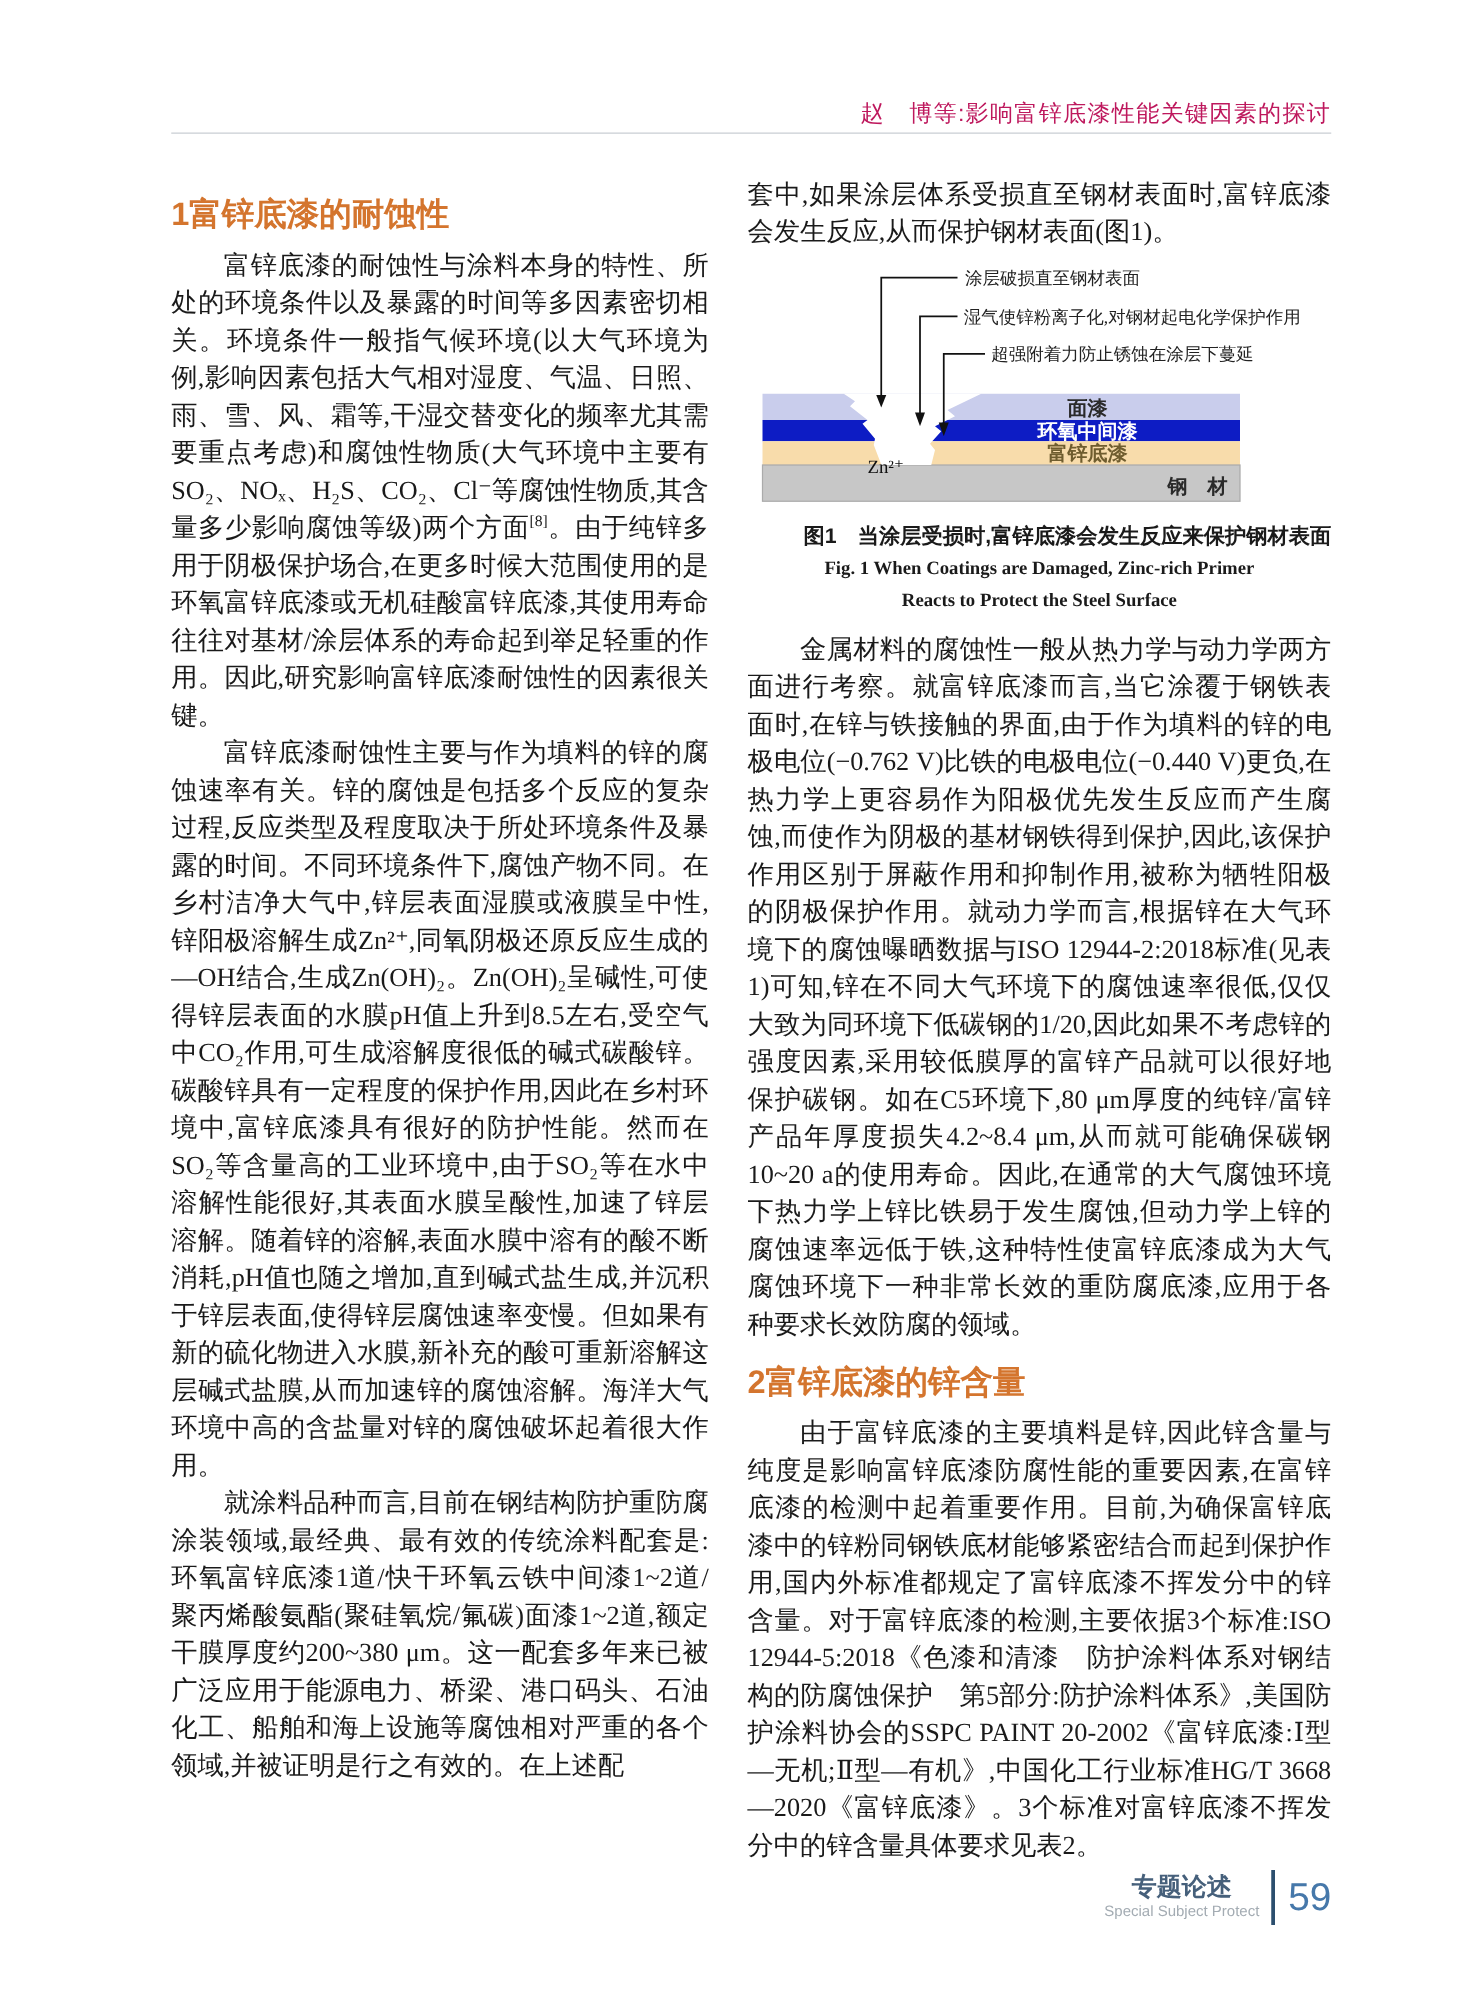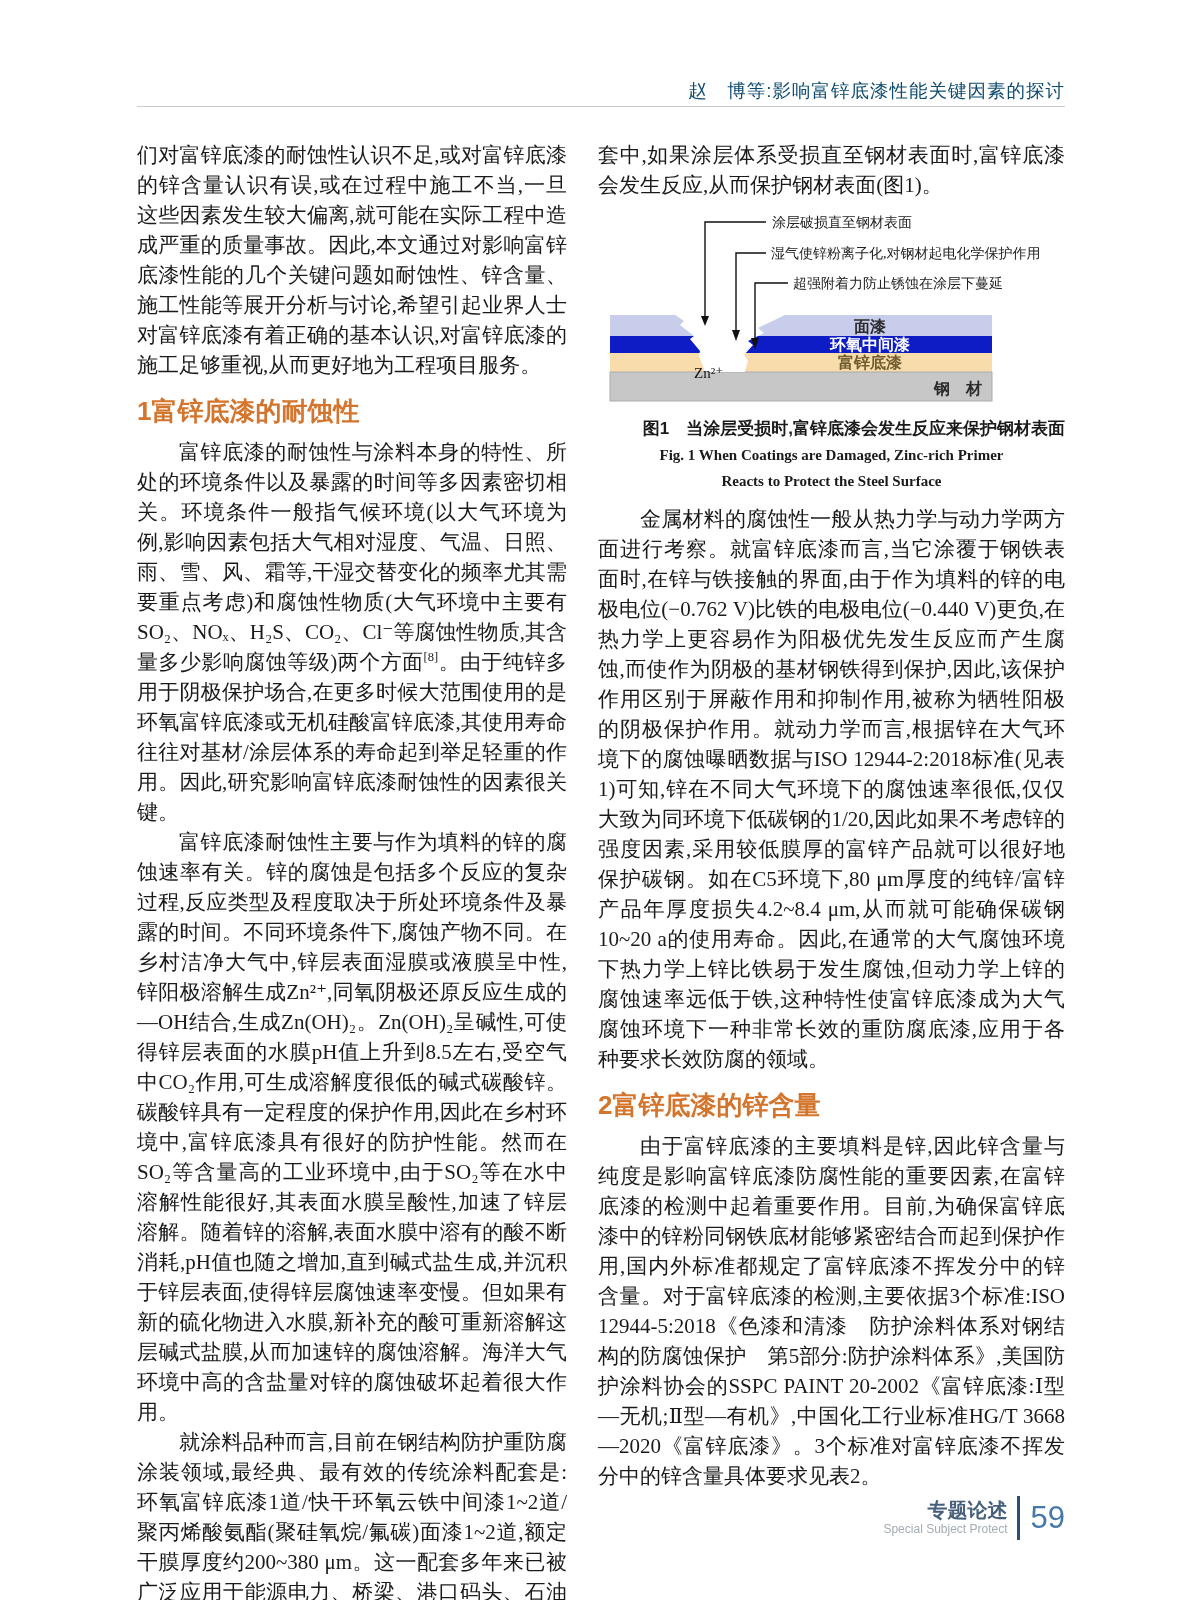--- a/index.html
+++ b/index.html
@@ -1,20 +1,20 @@
 <!DOCTYPE html>
 <html lang="zh"><head>
 <meta charset="utf-8">
 <style>
   html,body{margin:0;padding:0;background:#ffffff;}
   .page{position:relative;width:1187px;height:1600px;background:#ffffff;overflow:hidden;
         font-family:"Liberation Serif","DejaVu Serif",serif;color:#1a1a1a;}
   .running-head{position:absolute;top:78px;left:137px;width:928px;text-align:right;
         font-family:"Liberation Sans","DejaVu Sans",sans-serif;
-        font-size:18.5px;color:#0c4a6e;letter-spacing:1px;}
+        font-size:18.5px;color:#be185d;letter-spacing:1px;}
   .head-rule{position:absolute;top:106px;left:137px;width:928px;height:0;
         border-top:1.5px solid #c9ced3;}
   .col{position:absolute;top:140px;font-size:21px;line-height:30px;text-align:justify;}
   .col-left{left:137px;width:430px;}
   .col-right{left:598px;width:467px;}
   p{margin:0;text-indent:2em;}
   p.noindent{text-indent:0;}
   sup{font-size:12.5px;line-height:0;}
   .section-head{display:flex;align-items:baseline;margin:15px 0 10px 0;
         font-family:"Liberation Sans","DejaVu Sans",sans-serif;font-weight:bold;
@@ -22,21 +22,21 @@
   .section-head .sec-num{flex:none;}
   .section-head .sec-title{}
   .figure-block{margin:12px 0 4px 0;}
   .figure-block svg{display:block;}
   .cap-cn{text-align:right;text-indent:0;font-family:"Liberation Sans","DejaVu Sans",sans-serif;
         font-weight:bold;font-size:17px;line-height:26px;margin-top:4px;}
   .cap-en{text-align:center;text-indent:0;font-family:"Liberation Serif","DejaVu Serif",serif;
         font-weight:bold;font-size:15px;line-height:26px;}
   .cap-gap{height:10px;}
   .page-footer{position:absolute;top:1496px;right:122px;display:flex;align-items:center;}
-  .footer-text{text-align:right;margin-right:9px;}
+  .footer-text{text-align:center;margin-right:9px;}
   .footer-cn{font-family:"Liberation Sans","DejaVu Sans",sans-serif;font-weight:bold;
         font-size:20px;line-height:22px;color:#46607b;}
   .footer-en{font-family:"Liberation Sans","DejaVu Sans",sans-serif;
         font-size:12px;line-height:16px;color:#a4acb3;}
   .footer-bar{width:3px;height:44px;background:#2c4f6e;margin-right:11px;}
   .footer-num{font-family:Liberation Sans, sans-serif;
         font-size:31px;color:#4678aa;}
   .fig-ann{font-size:14px;fill:#222222;}
   .fig-layer-label{font-family:"Liberation Sans","DejaVu Sans",sans-serif;
         font-weight:bold;font-size:16px;}
@@ -45,21 +45,20 @@
 </style>
 </head>
 <body>
 
 <div class="page">
 
   <div class="running-head">赵　博等:影响富锌底漆性能关键因素的探讨</div>
   <div class="head-rule"></div>
 
   <div class="col col-left">
-    <p class="noindent">们对富锌底漆的耐蚀性认识不足,或对富锌底漆的锌含量认识有误,或在过程中施工不当,一旦这些因素发生较大偏离,就可能在实际工程中造成严重的质量事故。因此,本文通过对影响富锌底漆性能的几个关键问题如耐蚀性、锌含量、施工性能等展开分析与讨论,希望引起业界人士对富锌底漆有着正确的基本认识,对富锌底漆的施工足够重视,从而更好地为工程项目服务。</p>
 
     <div class="section-head">
       <span class="sec-num">1</span>
       <span class="sec-title">富锌底漆的耐蚀性</span>
     </div>
 
     <p><span>富锌底漆的耐蚀性与涂料本身的特性、所处的环境条件以及暴露的时间等多因素密切相关。环境条件一般指气候环境(以大气环境为例,影响因素包括大气相对湿度、气温、日照、雨、雪、风、霜等,干湿交替变化的频率尤其需要重点考虑)和腐蚀性物质(大气环境中主要有SO₂、NOₓ、H₂S、CO₂、Cl⁻等腐蚀性物质,其含量多少影响腐蚀等级)两个方面</span><sup>[8]</sup><span>。由于纯锌多用于阴极保护场合,在更多时候大范围使用的是环氧富锌底漆或无机硅酸富锌底漆,其使用寿命往往对基材/涂层体系的寿命起到举足轻重的作用。因此,研究影响富锌底漆耐蚀性的因素很关键。</span></p>
 
     <p>富锌底漆耐蚀性主要与作为填料的锌的腐蚀速率有关。锌的腐蚀是包括多个反应的复杂过程,反应类型及程度取决于所处环境条件及暴露的时间。不同环境条件下,腐蚀产物不同。在乡村洁净大气中,锌层表面湿膜或液膜呈中性,锌阳极溶解生成Zn²⁺,同氧阴极还原反应生成的—OH结合,生成Zn(OH)₂。Zn(OH)₂呈碱性,可使得锌层表面的水膜pH值上升到8.5左右,受空气中CO₂作用,可生成溶解度很低的碱式碳酸锌。碳酸锌具有一定程度的保护作用,因此在乡村环境中,富锌底漆具有很好的防护性能。然而在SO₂等含量高的工业环境中,由于SO₂等在水中溶解性能很好,其表面水膜呈酸性,加速了锌层溶解。随着锌的溶解,表面水膜中溶有的酸不断消耗,pH值也随之增加,直到碱式盐生成,并沉积于锌层表面,使得锌层腐蚀速率变慢。但如果有新的硫化物进入水膜,新补充的酸可重新溶解这层碱式盐膜,从而加速锌的腐蚀溶解。海洋大气环境中高的含盐量对锌的腐蚀破坏起着很大作用。</p>
 

